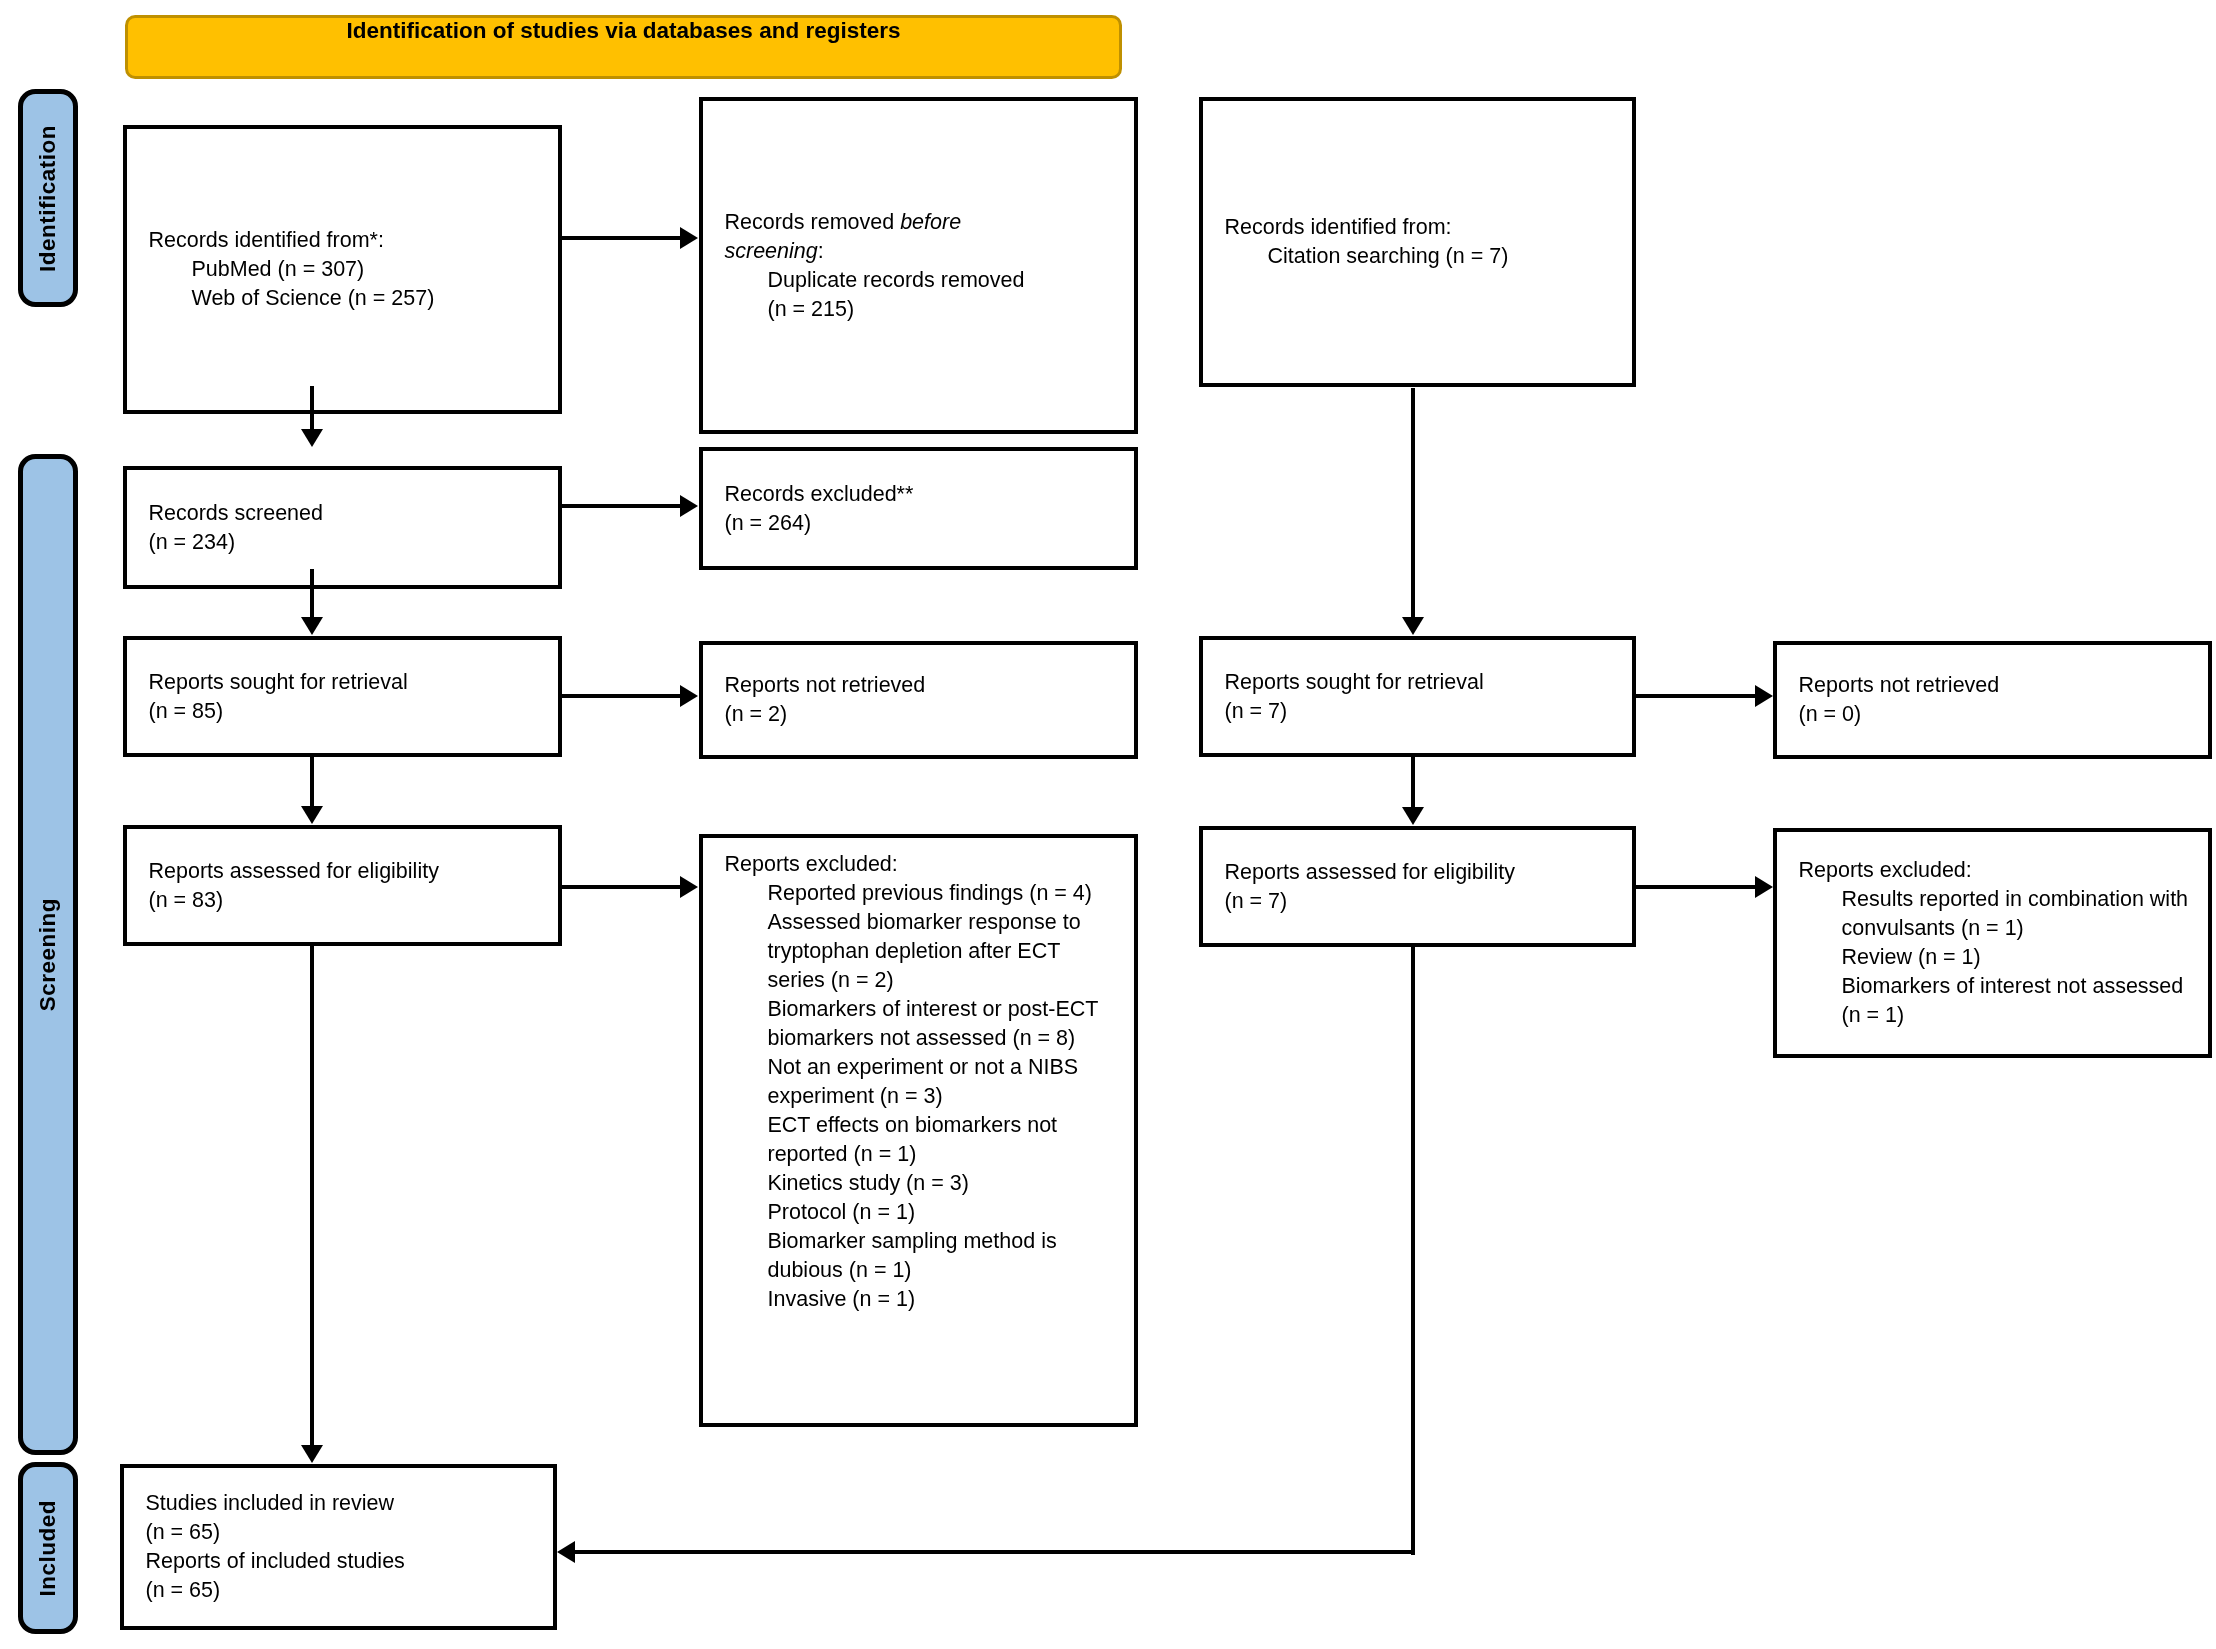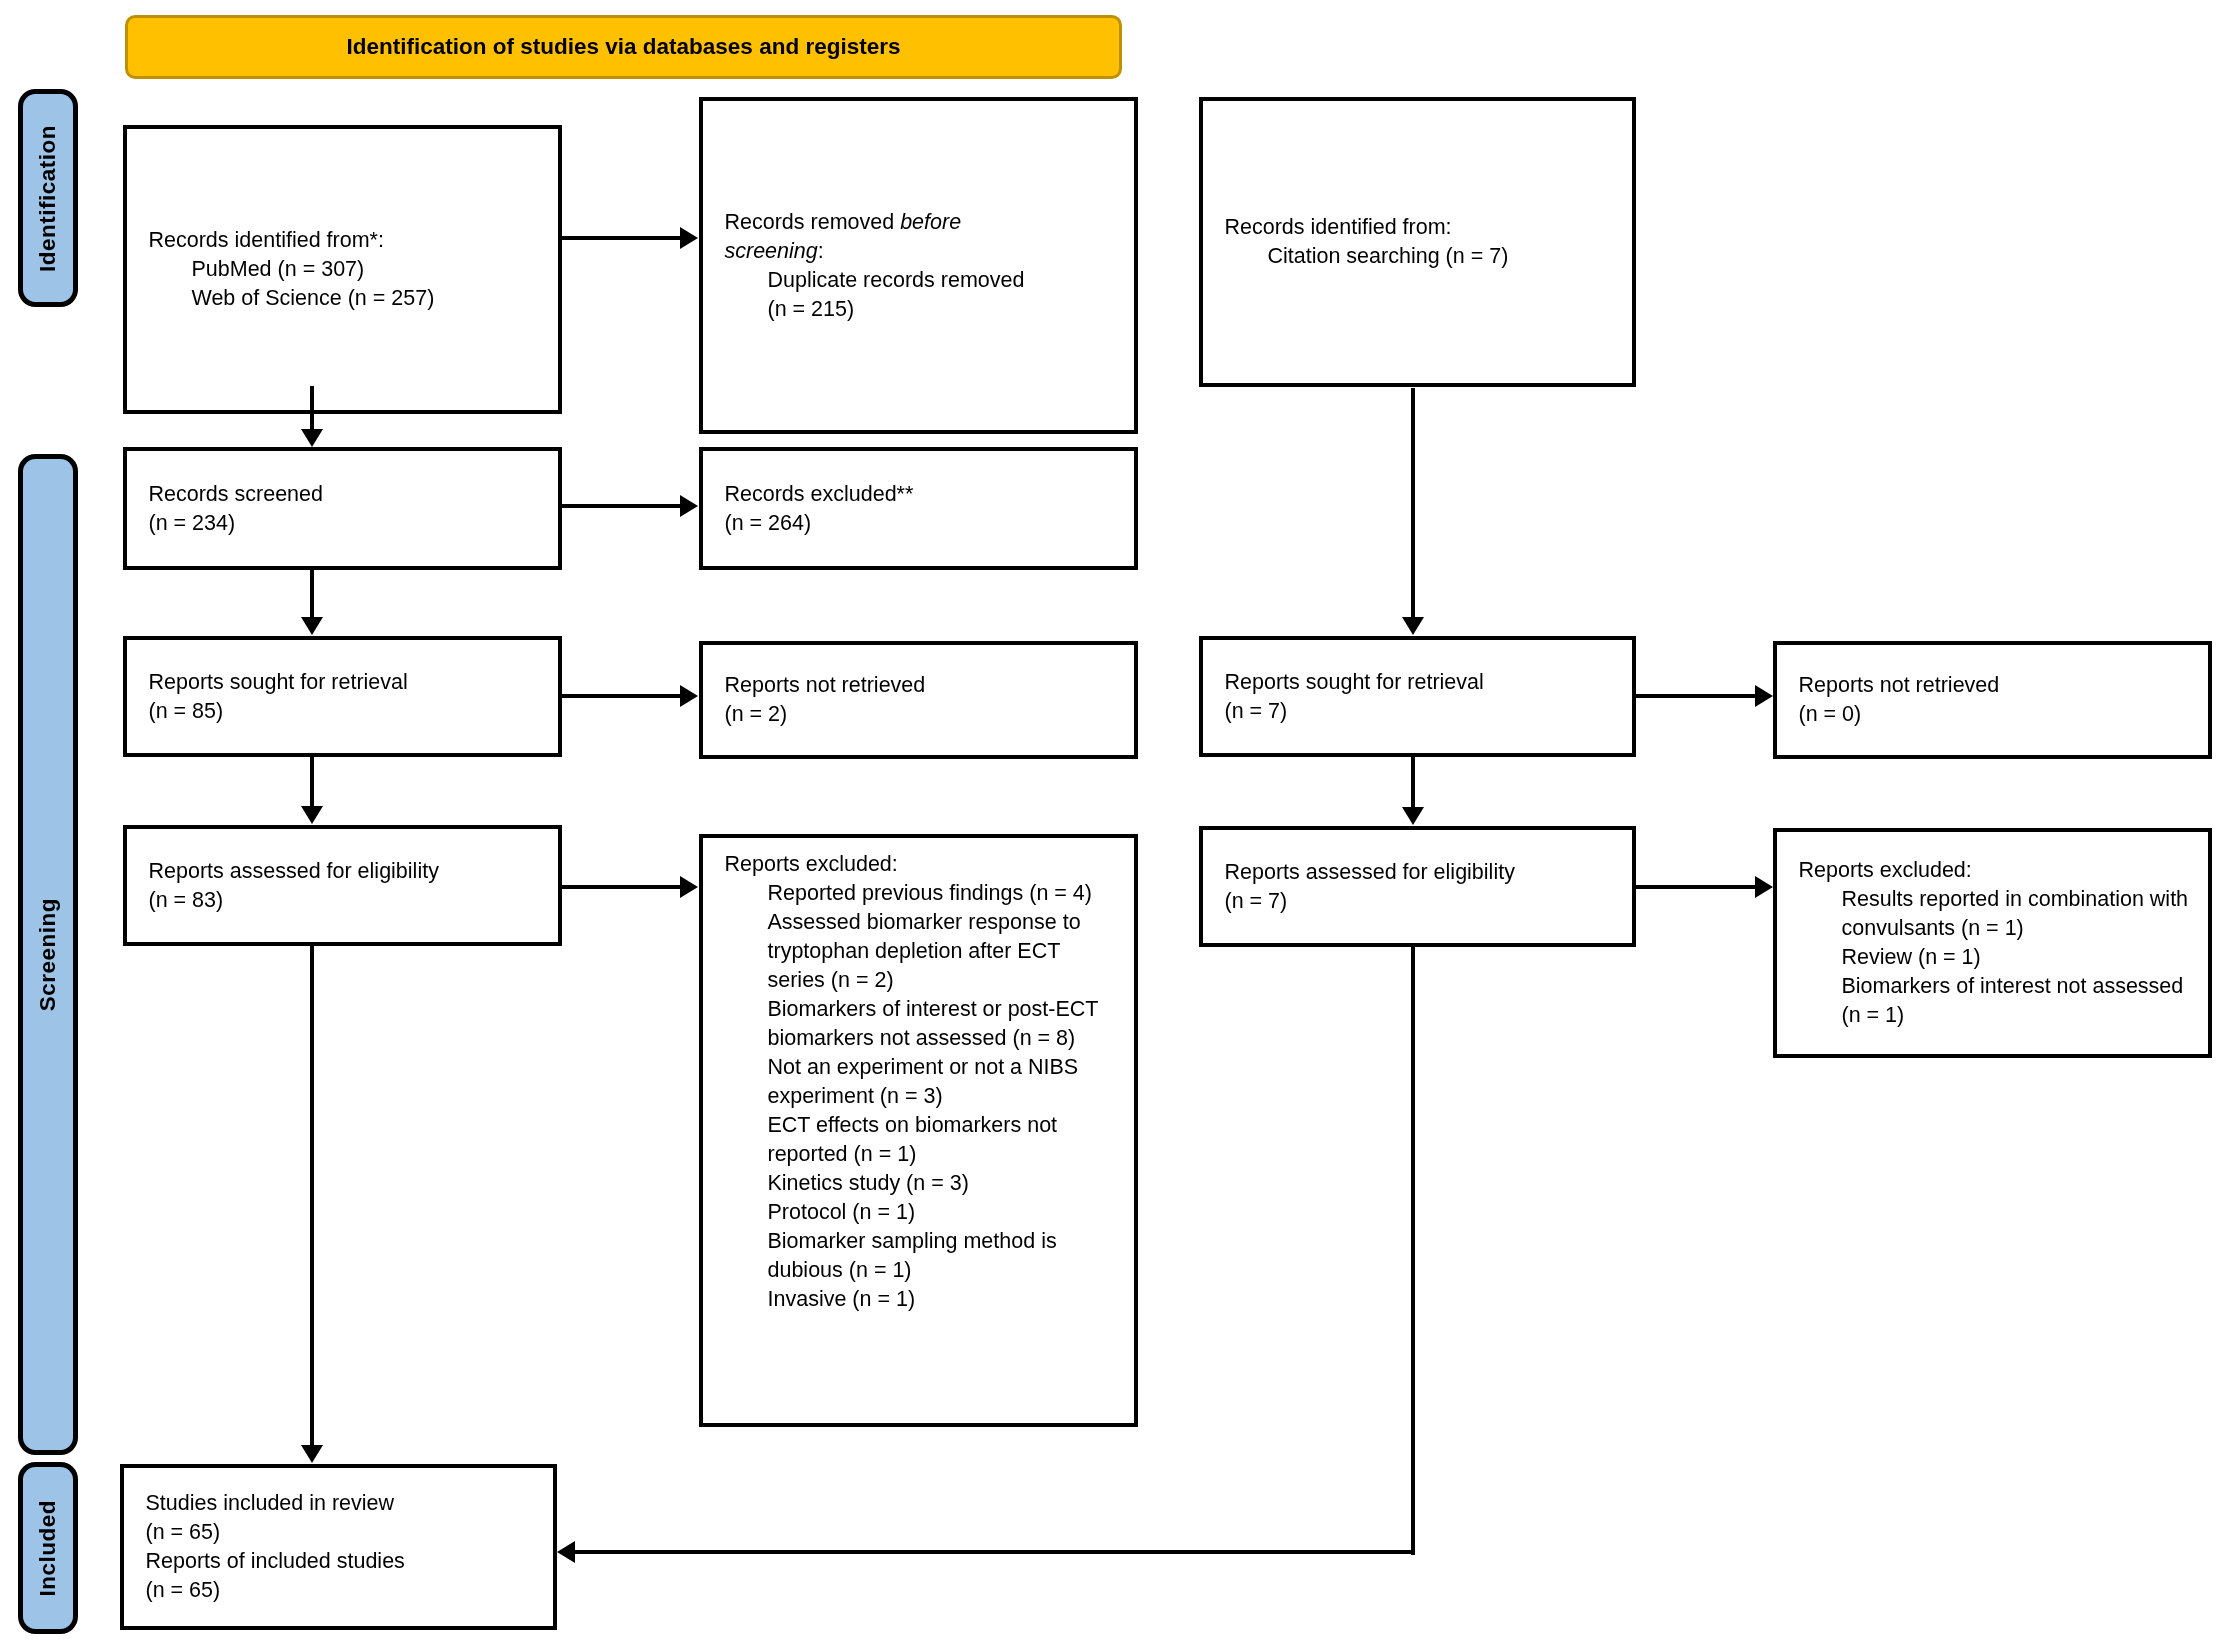--- a/index.html
+++ b/index.html
@@ -5,21 +5,21 @@
   :root{
     --yellow:#FFC000; --yellow-border:#BF9000; --blue:#9DC3E6;
   }
   html,body{margin:0;padding:0;background:#fff;}
   #canvas{
     position:relative; width:2216px; height:1649px; background:#fff;
     font-family:"Liberation Sans", sans-serif; color:#000;
   }
   .hdr{
     position:absolute; background:var(--yellow); border:3.1px solid var(--yellow-border);
-    border-radius:10.2px; display:flex; align-items:center; justify-content:center;
+    border-radius:10.2px; display:flex; justify-content:center;
     font-size:22.5px; font-weight:bold; text-align:center; box-sizing:border-box;
   }
   .side{
     position:absolute; background:var(--blue); border:5.6px solid #000; border-radius:17.4px;
     display:flex; align-items:center; justify-content:center; box-sizing:border-box;
   }
   .side span{
     writing-mode:vertical-rl; transform:rotate(180deg);
     font-size:22.5px; font-weight:bold; letter-spacing:0.5px; white-space:nowrap;
   }
@@ -56,21 +56,21 @@
   </div>
   <div class="side" style="left:18px; top:1462px; width:60px; height:172px;">
     <span>Included</span>
   </div>
 
   <div class="box" style="left:123px; top:97px; width:439px; height:289px;margin-top:28px;">
       <div class="line indent-0">Records identified from*:</div>
       <div class="line indent-1">PubMed (n = 307)</div>
       <div class="line indent-1">Web of Science (n = 257)</div>
     </div>
-  <div class="box" style="left:123px; top:447px; width:439px; height:123px;">
+  <div class="box" style="left:123px; top:466px; width:439px; height:123px;">
       <div class="line indent-0">Records screened</div>
       <div class="line indent-0">(n = 234)</div>
     </div>
   <div class="box" style="left:123px; top:636px; width:439px; height:121px;">
       <div class="line indent-0">Reports sought for retrieval</div>
       <div class="line indent-0">(n = 85)</div>
     </div>
   <div class="box" style="left:123px; top:825px; width:439px; height:121px;">
       <div class="line indent-0">Reports assessed for eligibility</div>
       <div class="line indent-0">(n = 83)</div>

